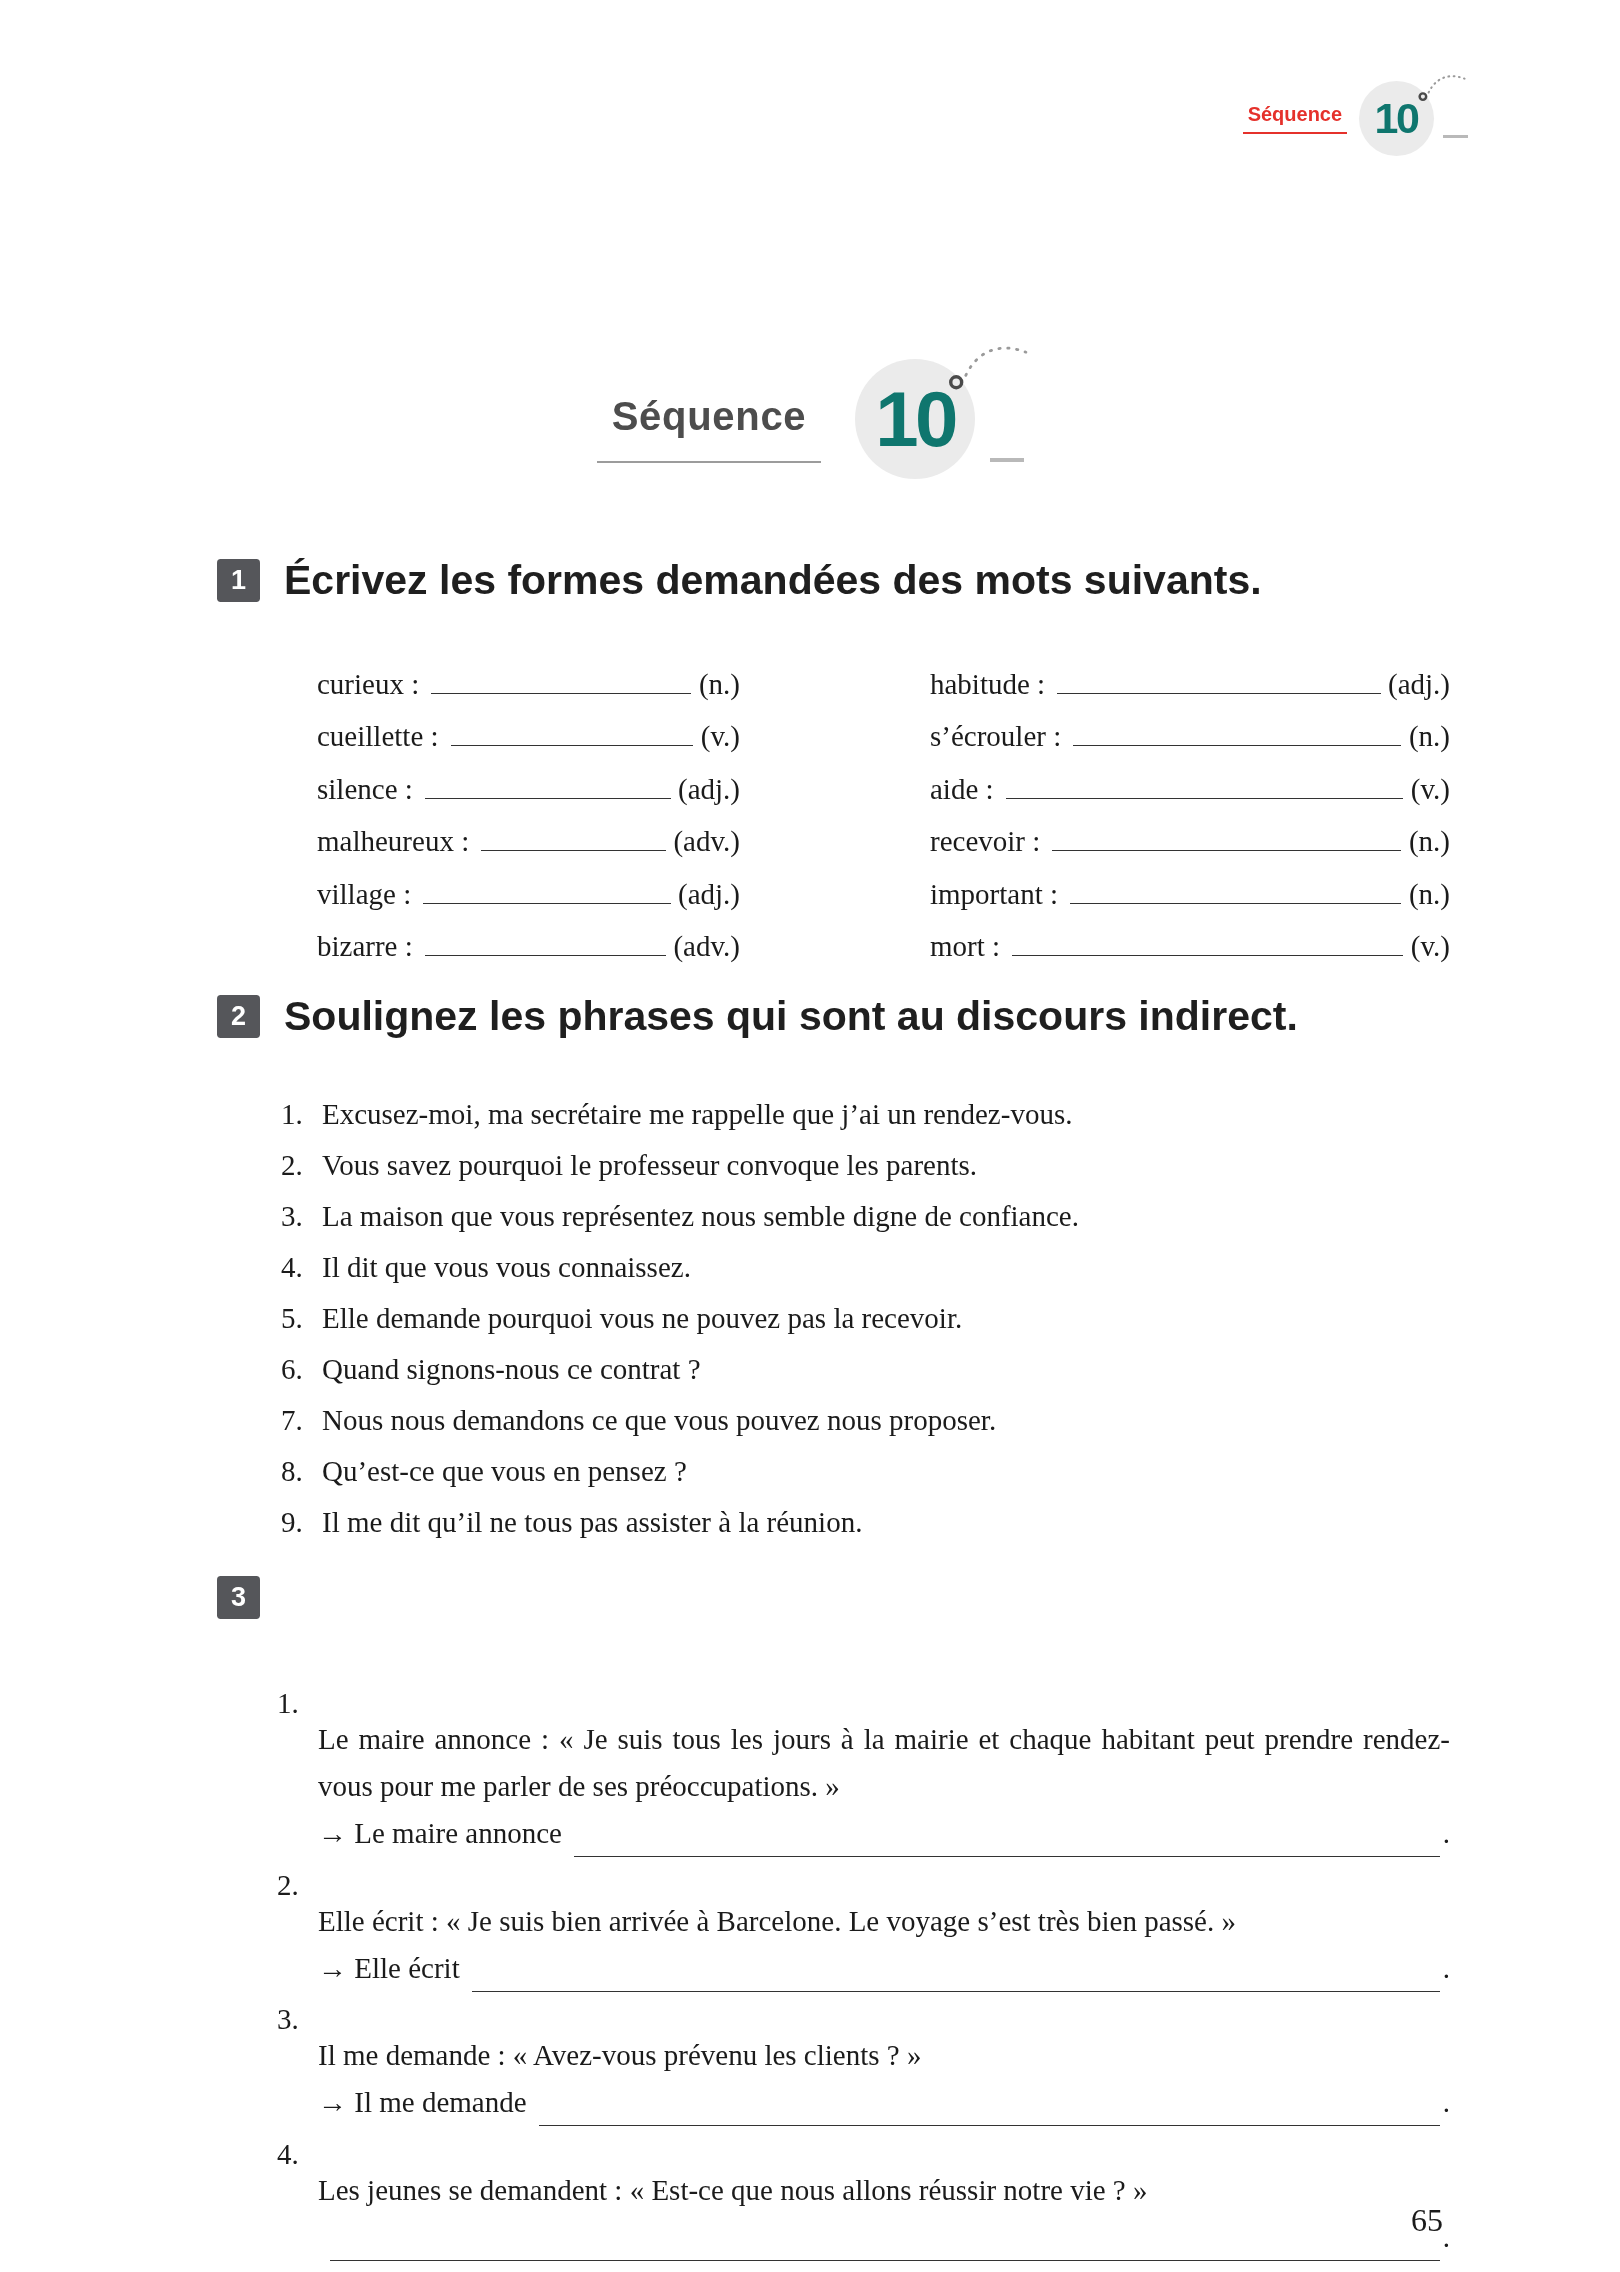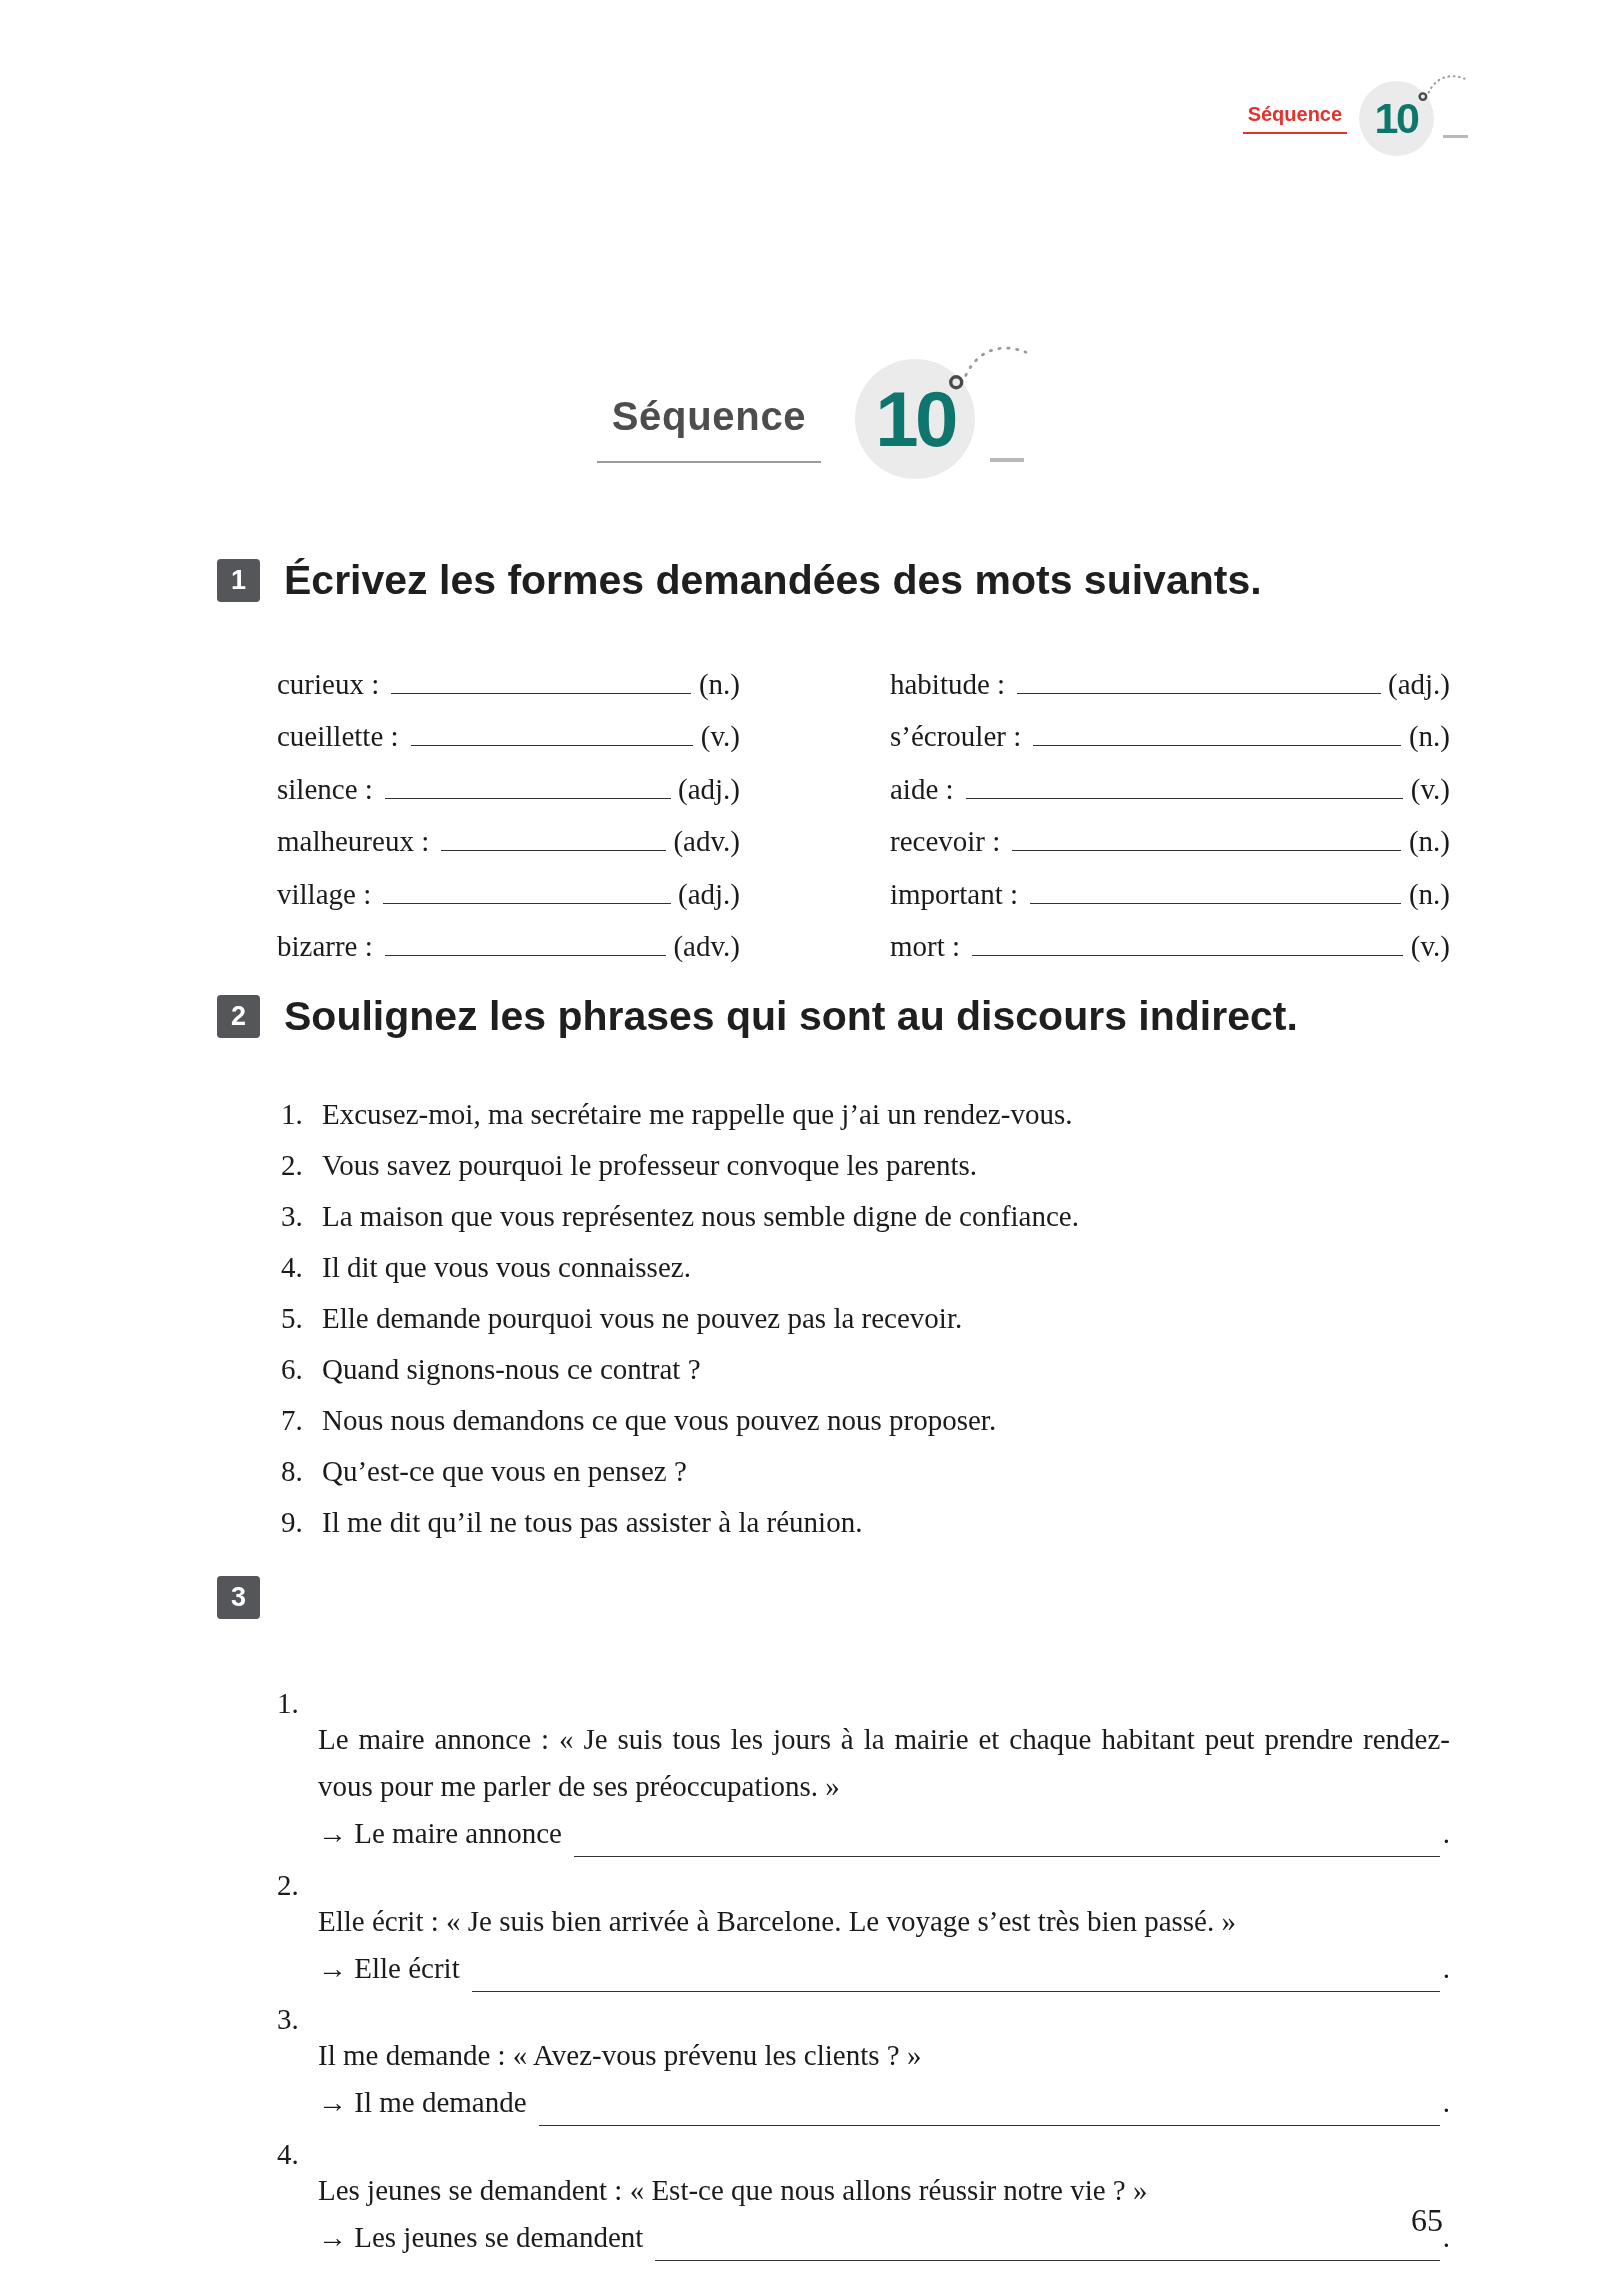--- a/index.html
+++ b/index.html
@@ -66,21 +66,21 @@
   }
 
   
   .word-grid {
     margin:64px 0 0 60px;
     display:grid; grid-template-columns:463px 1fr;
     column-gap:150px; row-gap:19.4px;
     font-size:29px;
   }
   .word-row { display:flex; align-items:baseline; }
-  .word { white-space:nowrap; }
+  .word { white-space:nowrap;margin-left:40px; }
   .blank { flex:1; border-bottom:1.5px solid #333333; margin:0 7.5px 0 12px; min-width:30px; }
   .pos { white-space:nowrap; }
 
   
   .dlist { margin:58px 0 0 64px; font-size:29px; }
   .dlist-item { display:flex; margin-bottom:18px; }
   .dlist-num { width:41px; flex:0 0 auto; }
   .dlist-text { flex:1; }
 
   
@@ -284,21 +284,20 @@
           <span class="answer-period">.</span>
         </div>
       </div>
     </div>
 
     <div class="tlist-item">
       <span class="tlist-num">4.</span>
       <div class="tlist-body">
         <div class="prompt">Les jeunes se demandent : « Est-ce que nous allons réussir notre vie ? »</div>
         <div class="answer-line">
-          <span class="answer-prefix">→ Les jeunes se demandent</span>
           <span class="answer-blank"></span>
           <span class="answer-period">.</span>
         </div>
       </div>
     </div>
 
   </div>
 </div>
 
 <div class="page-number">65</div>

